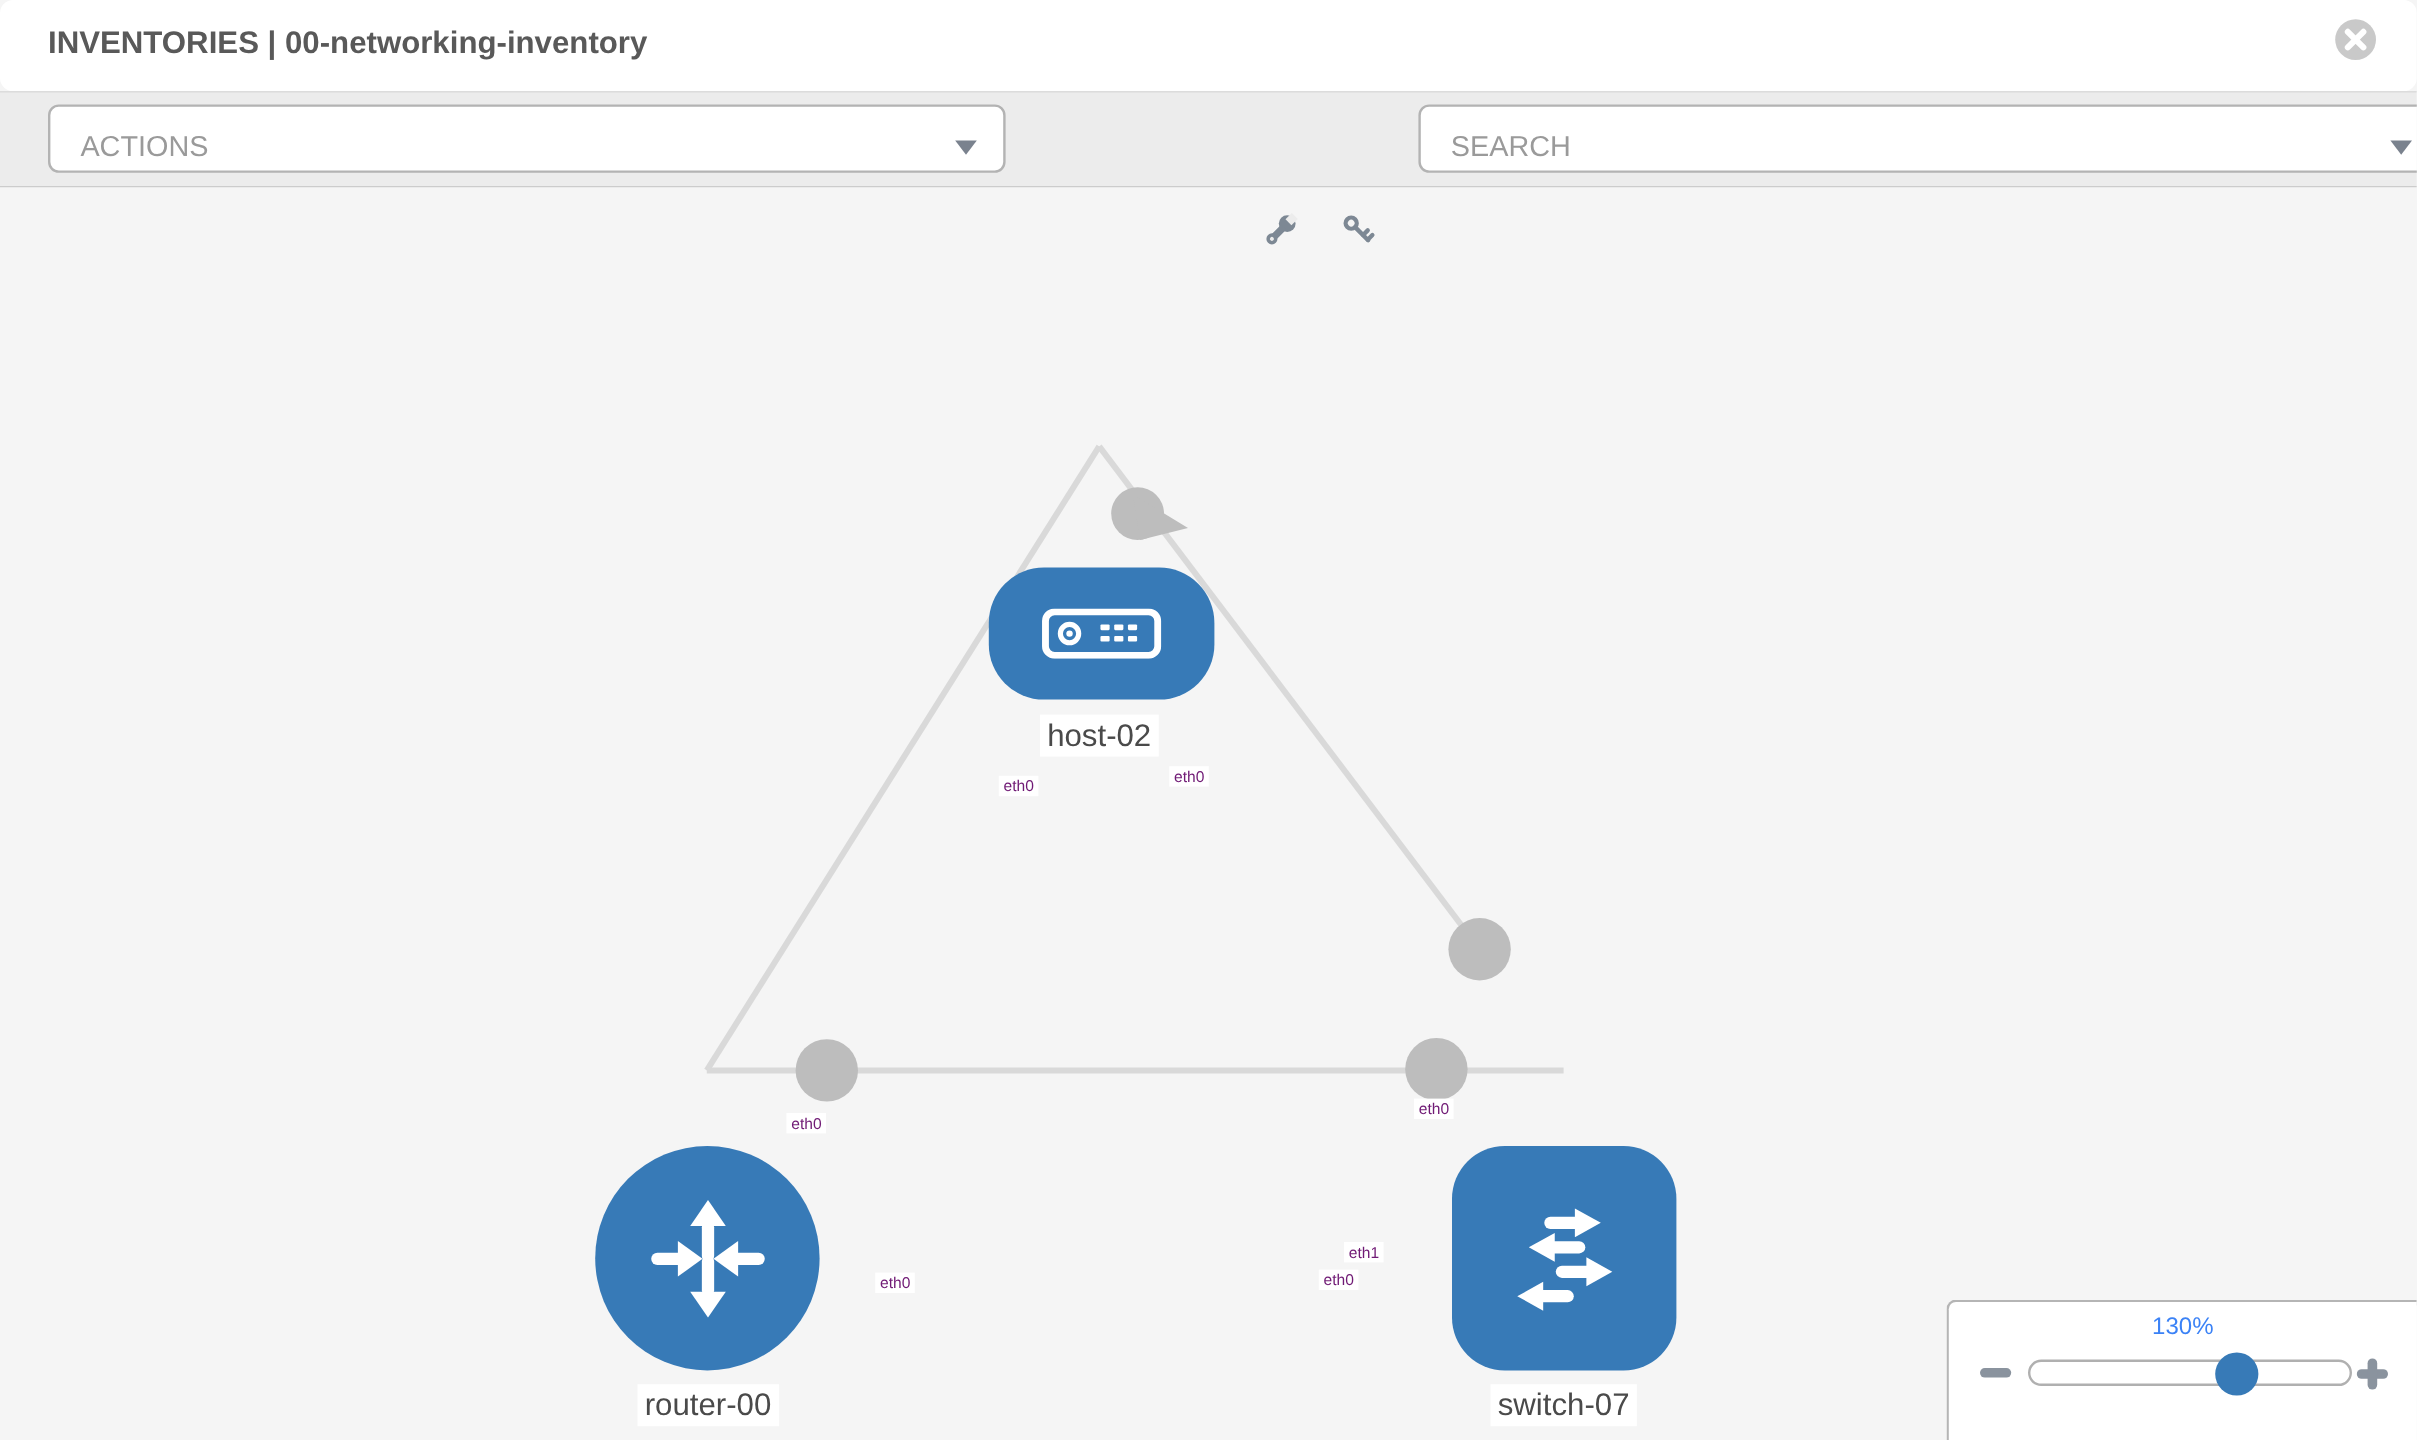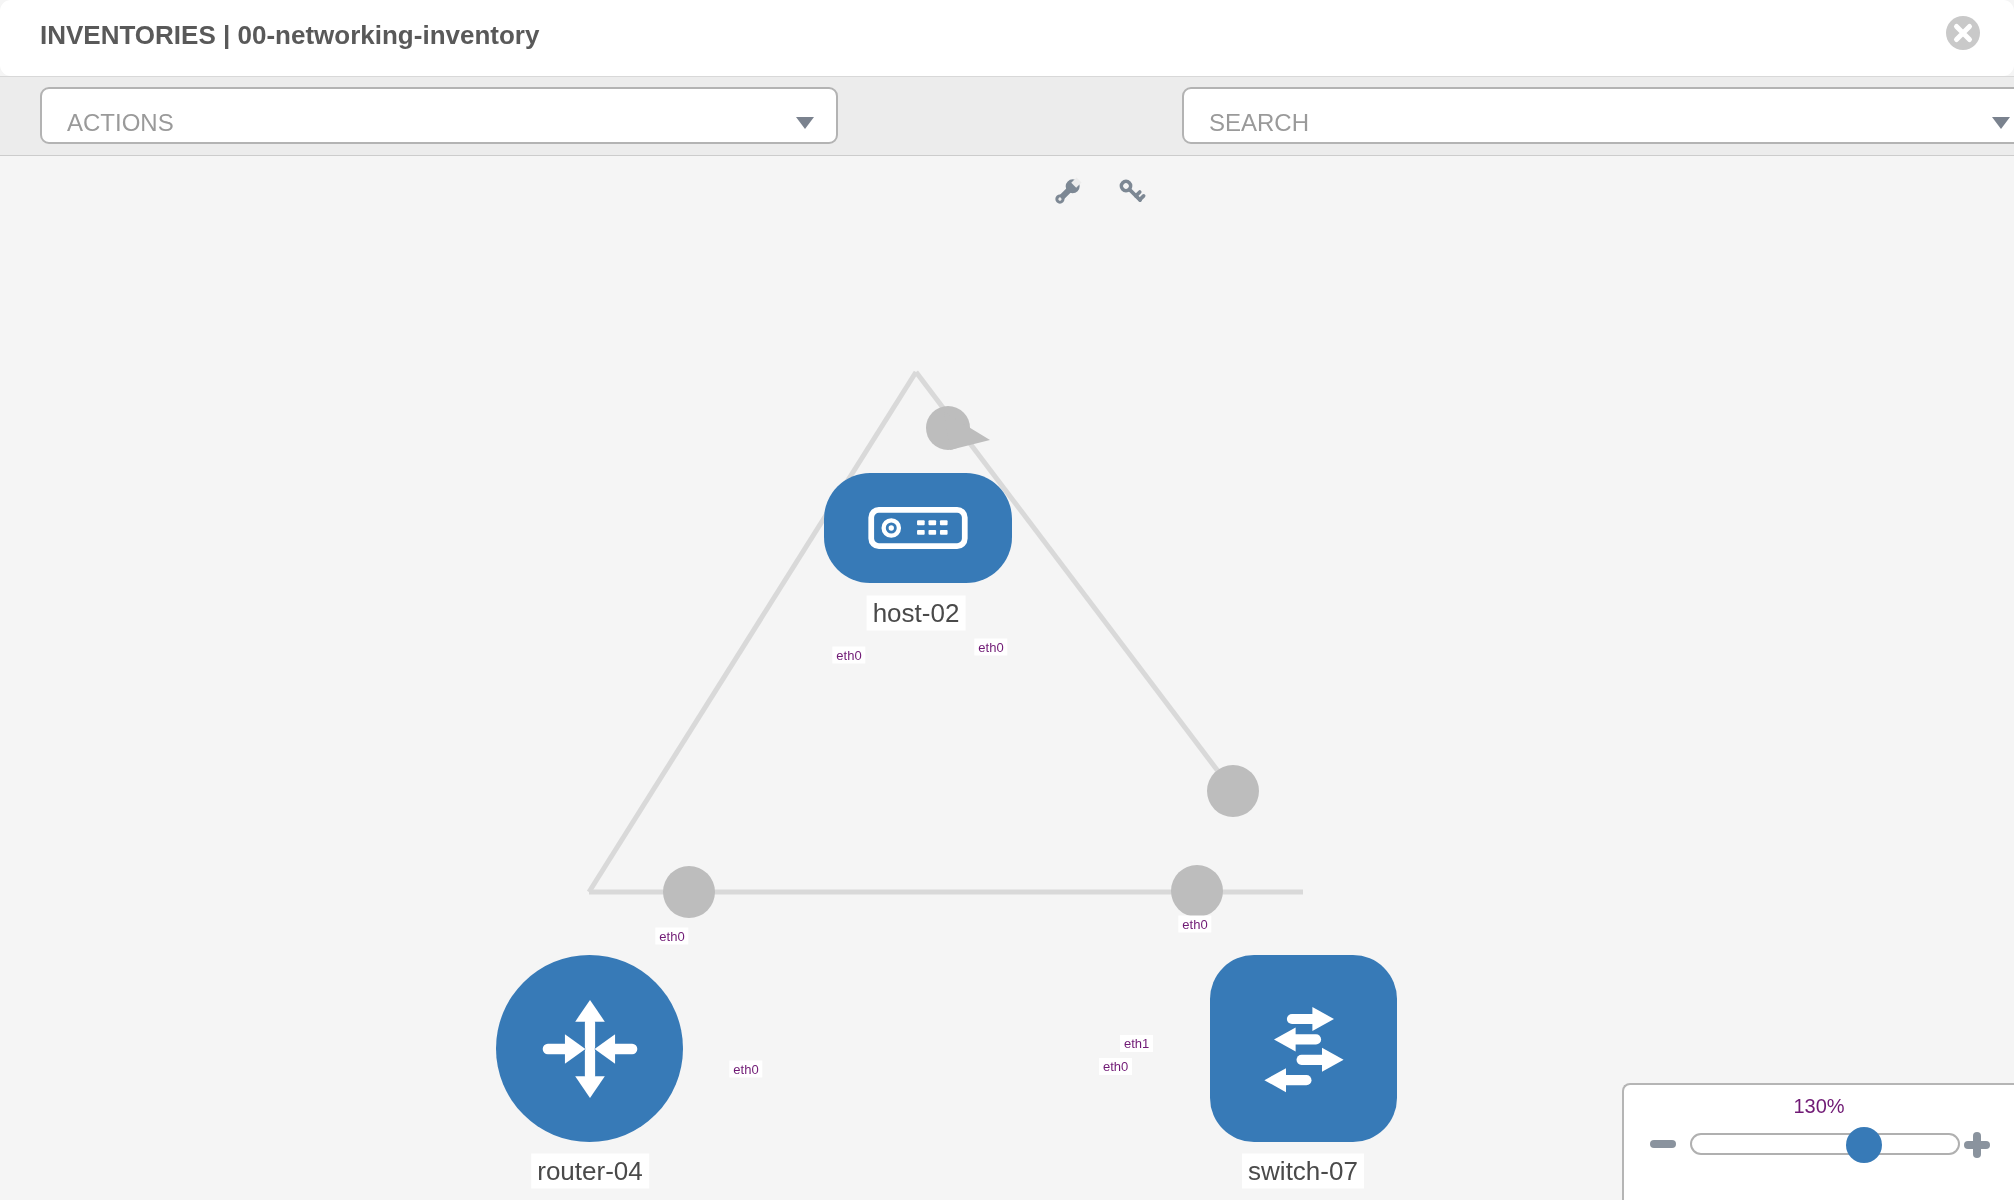--- a/index.html
+++ b/index.html
@@ -40,21 +40,21 @@
     font-size:26px; color:#4a4a4a; background:#ffffff; padding:2px 6px; white-space:nowrap; }
   .iflabel { position:absolute; z-index:5; font-size:13px; color:#701a75;
     background:#ffffff; padding:1px 4px; white-space:nowrap;margin-top:28px; }
   .iflabel.ctr { transform:translate(-50%,-50%); }
 
   
   .zoom-panel { position:absolute; z-index:10; left:1622px; top:1083px; width:392px; height:117px;
     background:#ffffff; border-top:2px solid #b5b5b5; border-left:2px solid #b5b5b5;
     border-top-left-radius:8px; }
   .zoom-value { position:absolute; left:0; top:10px; width:100%; text-align:center;
-    font-size:20px; color:#701a75; }
+    font-size:20px; color:#3b82f6; }
   .zoom-minus { position:absolute; left:26px; top:55px; width:26px; height:8px;
     background:#8a939e; border-radius:4px; cursor:pointer; }
   .zoom-track { position:absolute; left:66px; top:48px; width:270px; height:22px;
     background:#ffffff; border:2px solid #b0b0b0; border-radius:12px; cursor:pointer; }
   .zoom-thumb { position:absolute; left:222px; top:42px; width:36px; height:36px;
     border-radius:50%; background:#377ab7; cursor:pointer; }
   .zoom-plus { position:absolute; left:340px; top:47px; width:26px; height:26px; cursor:pointer; }
   .zoom-plus .h { position:absolute; left:0; top:9px; width:26px; height:8px; background:#8a939e; border-radius:4px; }
   .zoom-plus .v { position:absolute; left:9px; top:0; width:8px; height:26px; background:#8a939e; border-radius:4px; }
 </style>
@@ -166,21 +166,21 @@
       <g fill="#ffffff">
         <polygon points="75,25 57,15 57,35"></polygon>
         <polygon points="25,42 43,32 43,52"></polygon>
         <polygon points="83,59 65,49 65,69"></polygon>
         <polygon points="17,76 35,66 35,86"></polygon>
       </g>
     </svg>
   </div>
 
   <div class="node-label" style="left:916px; top:456px;">host-02</div>
-  <div class="node-label" style="left:590px; top:1014px;">router-04</div>
+  <div class="node-label" style="left:590px; top:1014px;">router-00</div>
   <div class="node-label" style="left:1303px;top:1014px;">switch-07</div>
 
   <div class="iflabel ctr" style="left:849px; top:470px;">eth0</div>
   <div class="iflabel ctr" style="left:991px; top:462px;">eth0</div>
   <div class="iflabel ctr" style="left:672px; top:751px;">eth0</div>
   <div class="iflabel ctr" style="left:1195px;top:739px;">eth0</div>
   <div class="iflabel ctr" style="left:746px; top:884px;">eth0</div>
   <div class="iflabel" style="left:1099px;top:873px;">eth0</div>
   <div class="iflabel" style="left:1120px;top:850px;">eth1</div>
 

